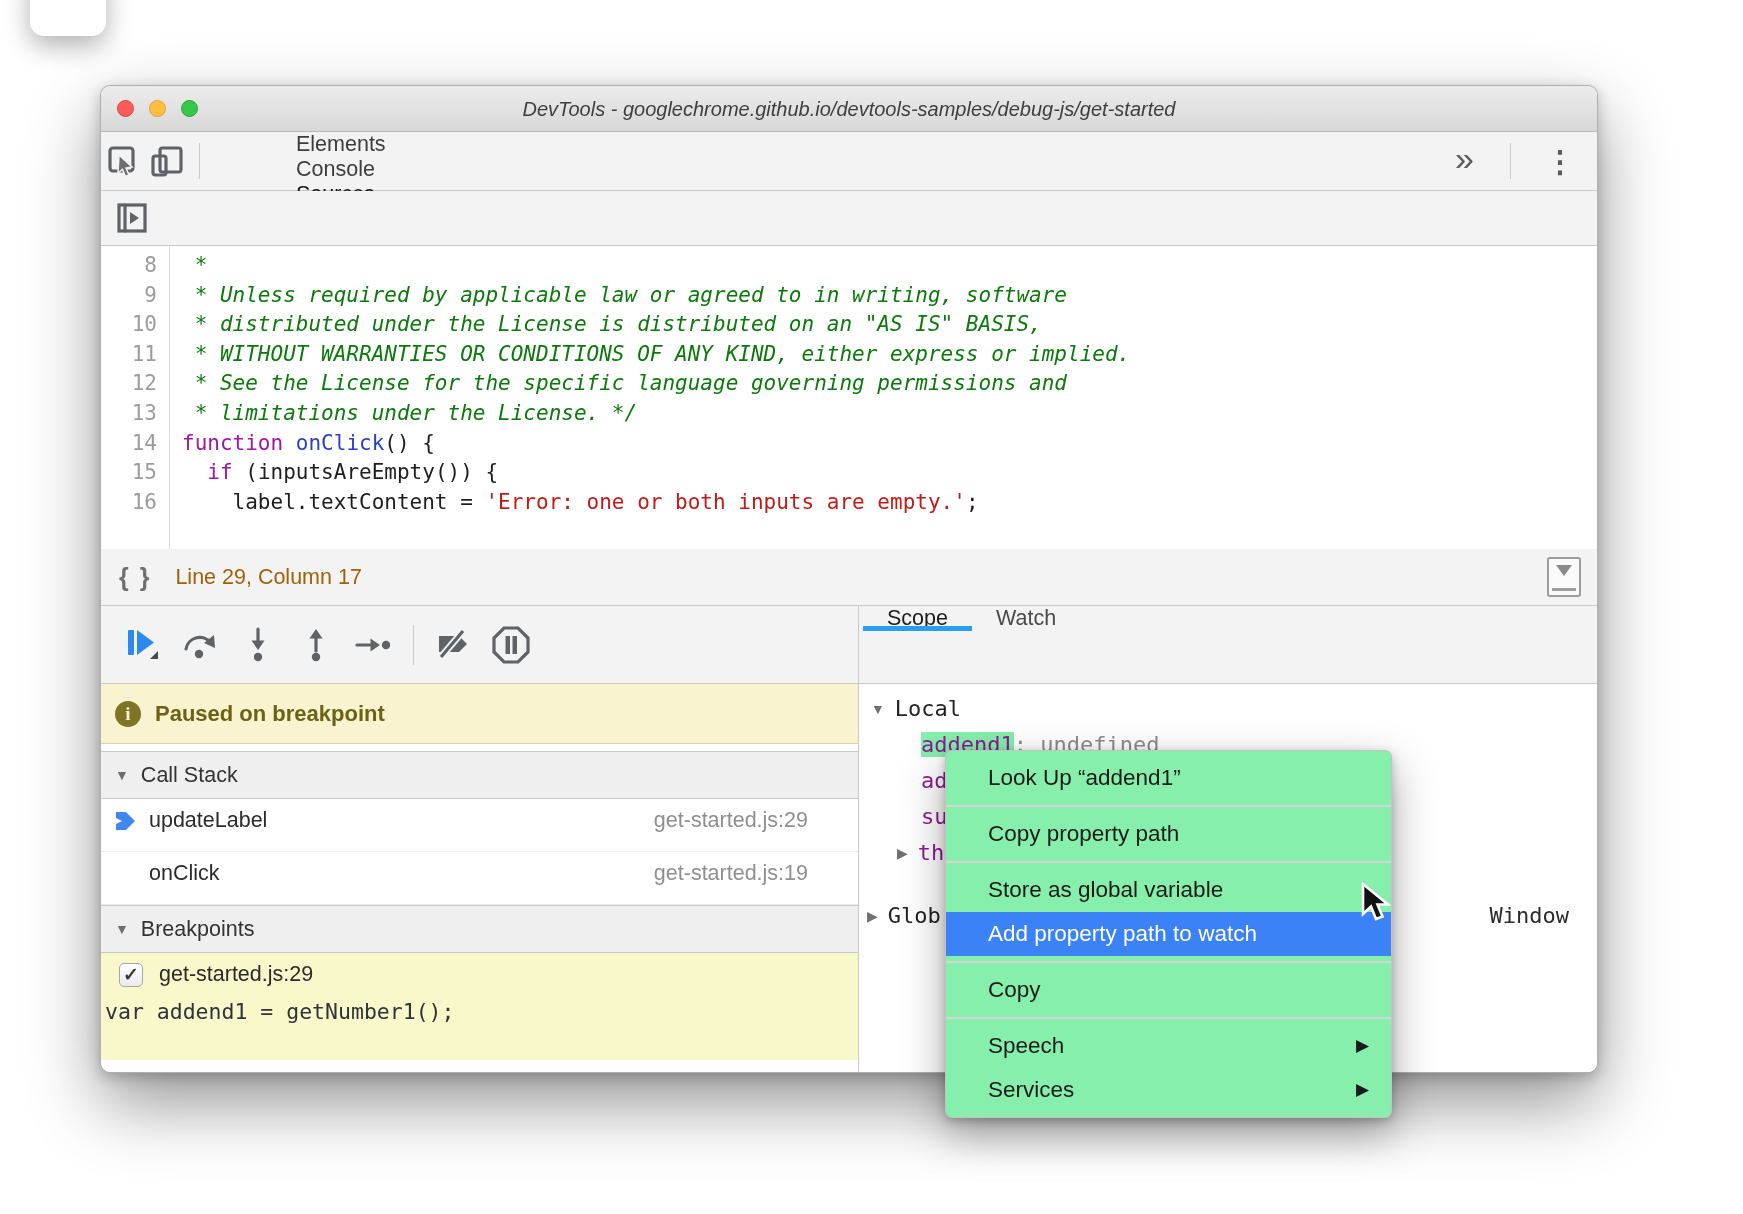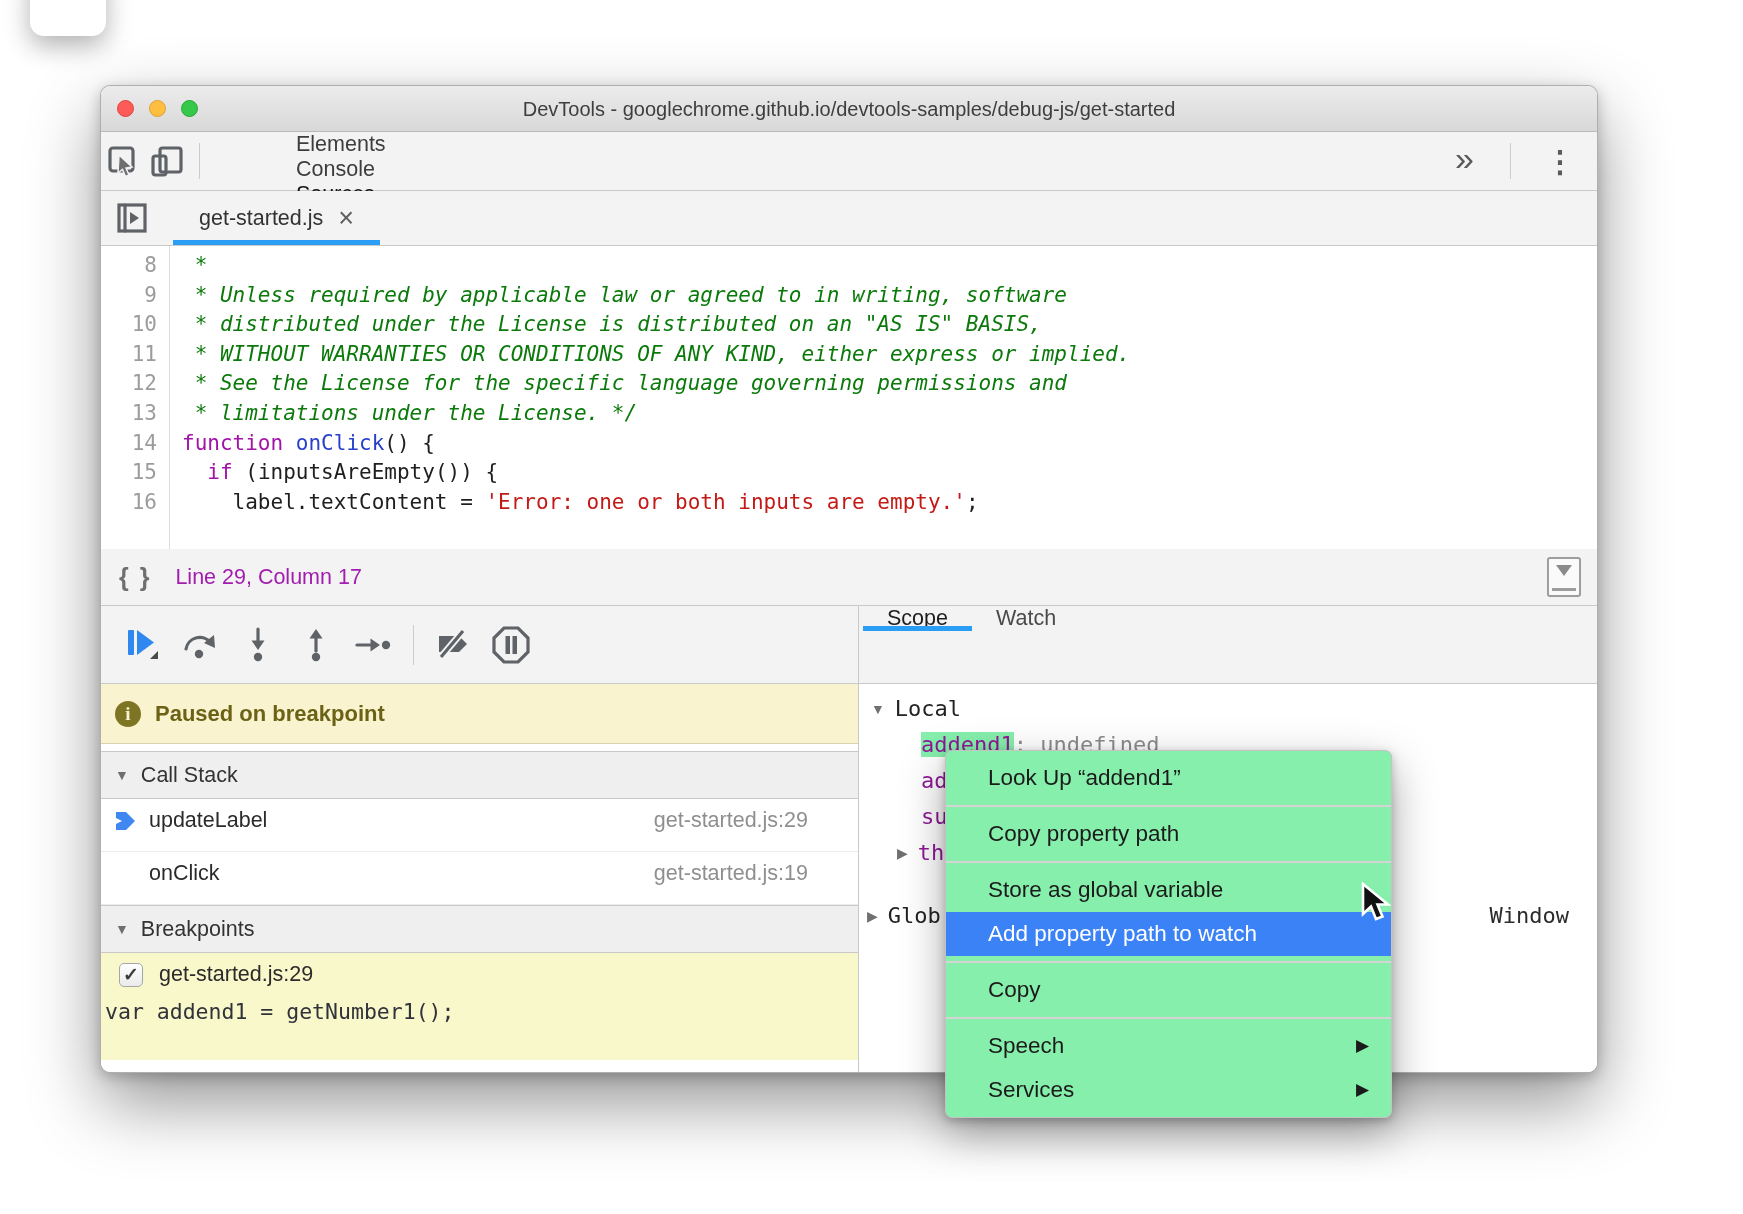--- a/index.html
+++ b/index.html
@@ -5,21 +5,21 @@
   html,body{margin:0;padding:0;background:#fff;}
   .stage{position:relative;width:1743px;height:1214px;background:#fff;overflow:hidden;
          font-family:"Liberation Sans",sans-serif;-webkit-font-smoothing:antialiased;}
   .corner-shadow{position:absolute;left:30px;top:-36px;width:76px;height:72px;border-radius:14px;
          box-shadow:0 10px 26px rgba(0,0,0,.30);}
   
   .win{position:absolute;left:100px;top:85px;width:1498px;height:988px;background:#f3f3f3;
        border-radius:10px;border:1px solid rgba(0,0,0,.28);box-sizing:border-box;overflow:hidden;
        box-shadow:0 30px 70px rgba(0,0,0,.42),0 4px 14px rgba(0,0,0,.22);}
   .titlebar{position:absolute;left:0;top:0;right:0;height:46px;
-       background:linear-gradient(#ececec,#d8d8d8);border-bottom:1px solid #b9b9b9;box-sizing:border-box;}
+       background:linear-gradient(#ececec,#d8d8d8);border-bottom:1px solid #b9b9b9;box-sizing:border-box;font-style:italic;}
   .lights{position:absolute;left:16px;top:14px;display:flex;gap:15px;}
   .light{width:17px;height:17px;border-radius:50%;box-sizing:border-box;}
   .light.red{background:#fc5b57;border:1px solid #e0443e;}
   .light.yellow{background:#fdbe41;border:1px solid #dfa131;}
   .light.green{background:#35c84b;border:1px solid #26a834;}
   .win-title{position:absolute;left:0;right:0;top:0;height:46px;line-height:46px;text-align:center;
        font-size:20px;color:#3e3e3e;}
   
   .toolbar{position:absolute;left:0;top:46px;right:0;height:59px;background:#f3f3f3;
        border-bottom:1px solid #c9c9c9;box-sizing:border-box;display:flex;align-items:stretch;}
@@ -49,21 +49,21 @@
   .lcode{padding-left:13px;color:#1e1e1e;}
   .cm{color:#0b7a0b;font-style:italic;}
   .kw{color:#a213a8;}
   .fn{color:#2941c9;}
   .str{color:#c41a16;}
   .pl{color:#1e1e1e;}
   
   .statusbar{position:absolute;left:0;top:463px;right:0;height:57px;background:#f3f3f3;
        border-bottom:1px solid #c9c9c9;box-sizing:border-box;display:flex;align-items:center;}
   .braces{font-size:25px;font-weight:bold;color:#6f6f6f;margin-left:18px;letter-spacing:2px;}
-  .status-text{font-size:21.5px;color:#a21caf;margin-left:24px;}
+  .status-text{font-size:21.5px;color:#a16207;margin-left:24px;}
   .panel-toggle{margin-left:auto;margin-right:16px;width:34px;height:40px;border:2px solid #9d9d9d;
        background:#fafafa;border-radius:3px;position:relative;box-sizing:border-box;}
   .panel-toggle .pt-tri{position:absolute;left:50%;top:6px;transform:translateX(-50%);
        width:0;height:0;border-left:8px solid transparent;border-right:8px solid transparent;border-top:11px solid #8a8a8a;}
   .panel-toggle .pt-bar{position:absolute;left:3px;right:3px;bottom:4px;height:3px;background:#9d9d9d;}
   
   .dbg{position:absolute;left:0;top:520px;right:0;bottom:0;background:#fff;display:flex;}
   .dbg-left{width:758px;flex:0 0 auto;border-right:1px solid #c9c9c9;box-sizing:border-box;display:flex;flex-direction:column;}
   .dbg-right{flex:1;position:relative;background:#fff;}
   .dtoolbar{height:78px;flex:0 0 auto;background:#f3f3f3;border-bottom:1px solid #c9c9c9;box-sizing:border-box;
@@ -171,24 +171,20 @@
     </div>
 
     <div class="filetabs">
       <span class="nav-icon">
         <svg width="36" height="36" viewBox="0 0 36 36">
           <rect x="5" y="5" width="26" height="26" class="st"></rect>
           <line x1="11" y1="5" x2="11" y2="31" class="st" stroke-width="2.6"></line>
           <path d="M16 12 L25 18 L16 24 Z" class="sf"></path>
         </svg>
       </span>
-      <div class="ftab">
-        <span class="ftab-label">get-started.js</span>
-        <span class="ftab-close">×</span>
-      </div>
     </div>
 
     <div class="editor">
       <div class="gutter-col"></div>
       <div class="code-wrap">
         <div class="code-line">
           <span class="lnum">8</span>
           <span class="lcode"><span class="cm"> *</span></span>
         </div>
         <div class="code-line">

